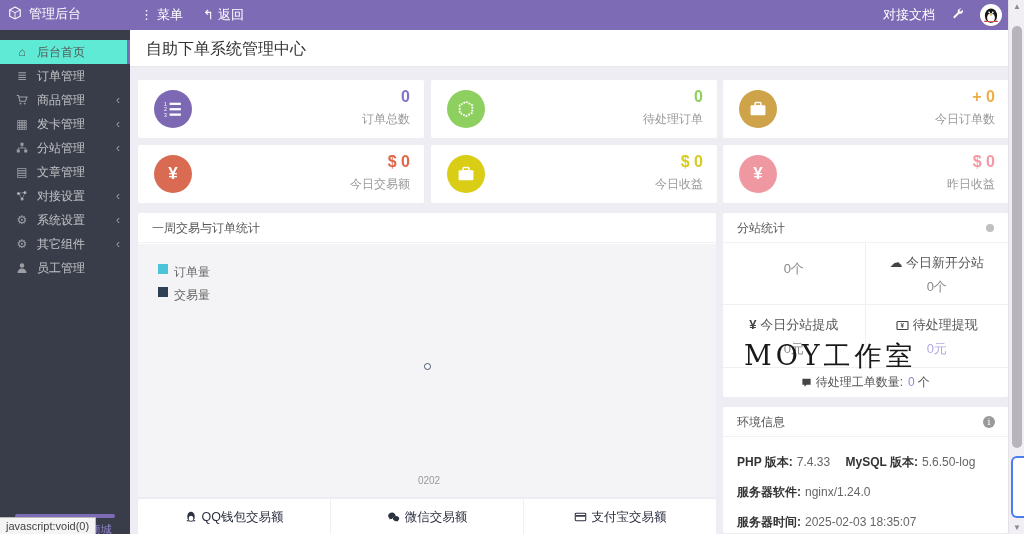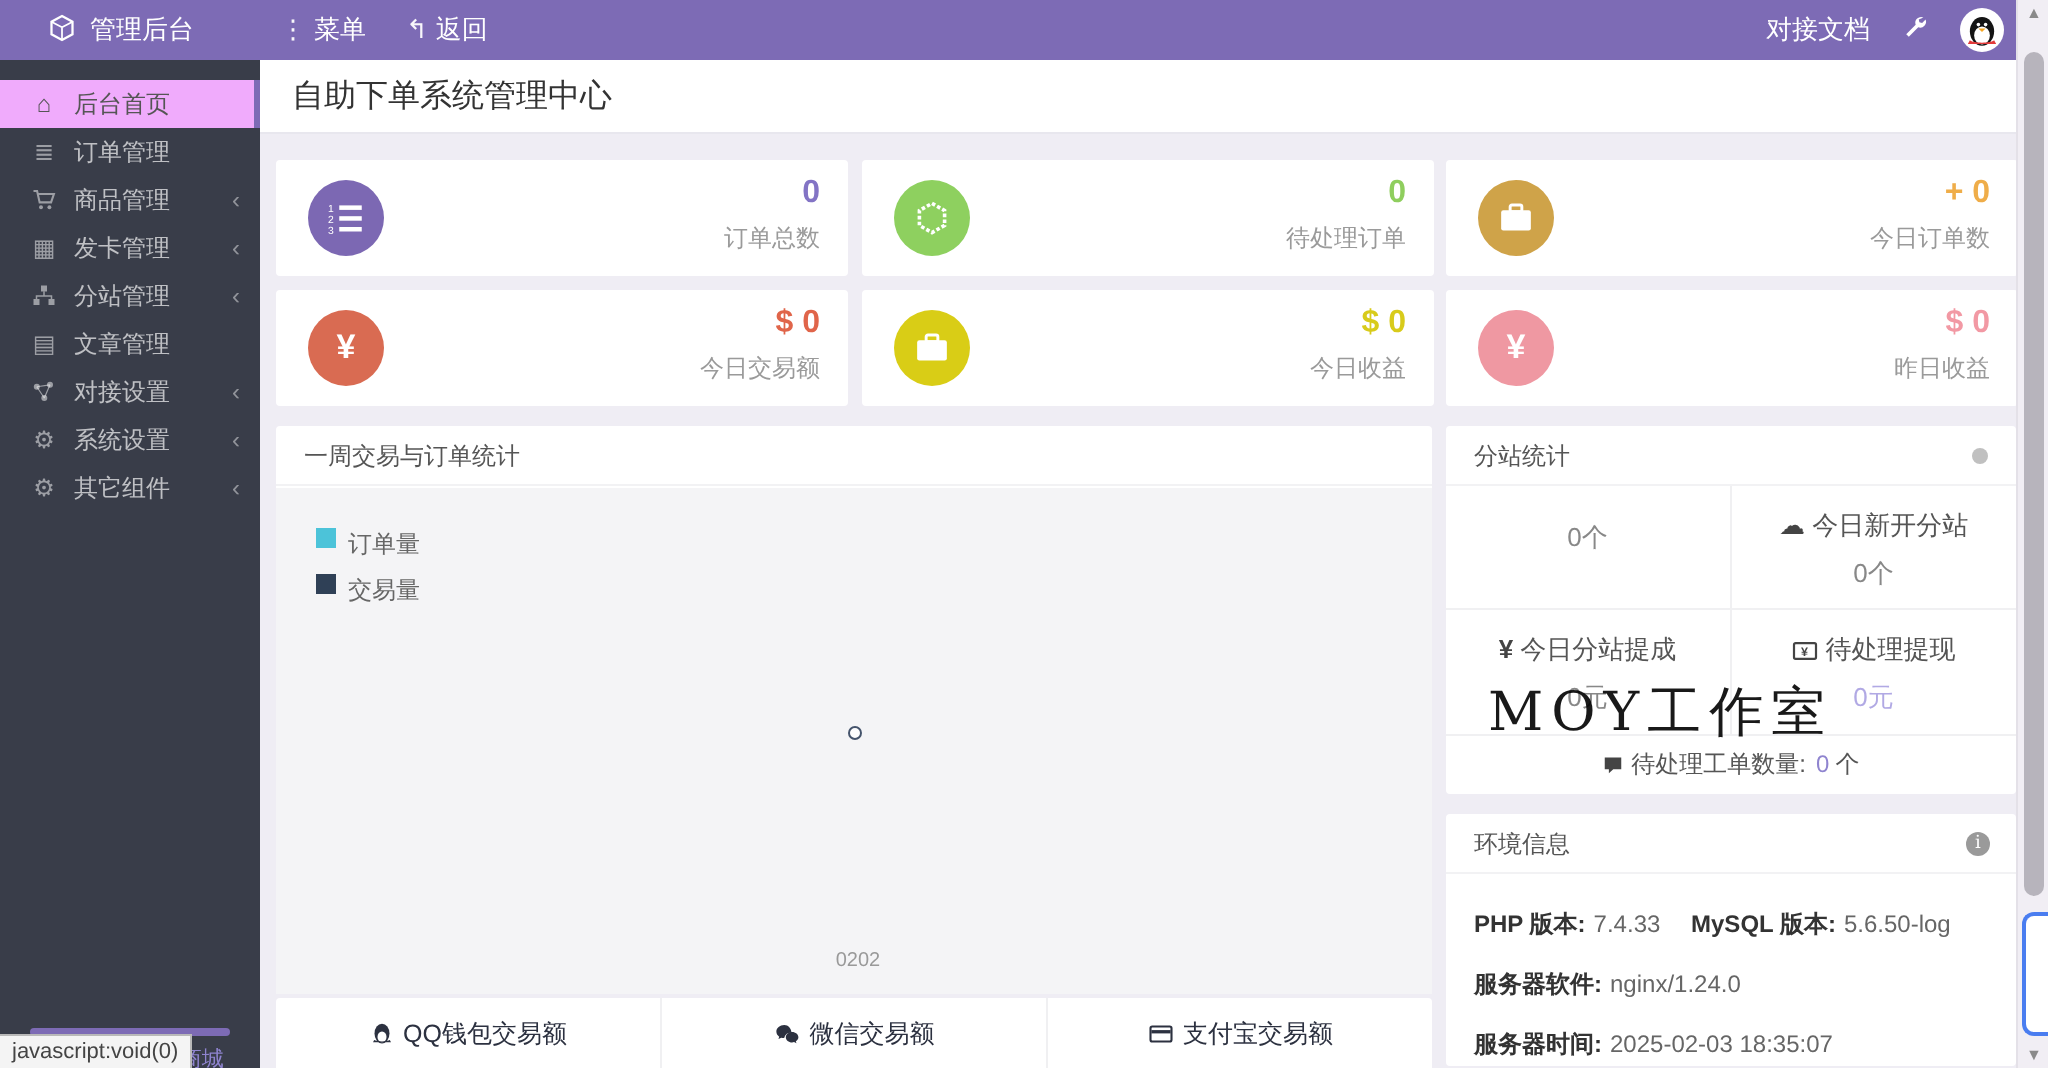--- a/index.html
+++ b/index.html
@@ -3,35 +3,35 @@
 <meta charset="utf-8">
 <style>
   * { margin:0; padding:0; box-sizing:border-box; }
   html,body { width:1024px; height:534px; overflow:hidden; }
   body { font-family:"Liberation Sans","DejaVu Sans",sans-serif; background:#efedf4; }
   .stage { position:absolute; left:0; top:0; width:1024px; height:534px; overflow:hidden; background:#efedf4; }
   .svgi { display:inline-block; vertical-align:-2px; }
 
   
   .topbar { position:absolute; left:0; top:0; width:1024px; height:30px; background:#7d6bb5; color:#fff; font-size:13px; z-index:20; }
-  .brand { position:absolute; left:0; top:0; width:130px; height:30px; line-height:30px; padding-left:24px; }
+  .brand { position:absolute; left:0; top:0; width:130px; height:30px; line-height:30px; padding-left:8px;font-family:Liberation Mono, monospace; }
   .brand .txt { margin-left:7px; }
   .topnav { position:absolute; left:140px; top:0; height:30px; line-height:30px; display:flex; gap:20px; }
   .topnav .titem { cursor:pointer; }
   .topnav .glyph { margin-right:4px; opacity:.95; }
   .topright { position:absolute; right:22px; top:0; height:30px; display:flex; align-items:center; gap:16px; }
   .avatar { width:22px; height:22px; border-radius:50%; background:#fff; display:flex; align-items:center; justify-content:center; overflow:hidden; }
 
   
   .sidebar { position:absolute; left:0; top:30px; width:130px; height:504px; background:#393d49; z-index:10; }
   .side-list { list-style:none; padding-top:10px; }
   .side-item { position:relative; height:24px; line-height:24px; padding-left:14px; font-size:12px; color:rgba(255,255,255,.68); cursor:pointer; }
   .side-item .sicon { display:inline-block; width:16px; margin-right:7px; color:rgba(255,255,255,.5); font-size:12px; text-align:center; }
   .side-item .chev { position:absolute; right:10px; top:0; color:rgba(255,255,255,.45); font-size:12px; }
-  .side-item.active { background:#f0abfc; color:#555; border-right:3px solid #7d6bb5; }
+  .side-item.active { background:#5eead4; color:#555; border-right:3px solid #7d6bb5; }
   .side-item.active .sicon { color:#555; }
   .side-divider { position:absolute; left:15px; bottom:16px; width:100px; height:4px; border-radius:2px; background:#7d6bb5; }
   .side-footer { position:absolute; left:0; bottom:-3px; width:130px; text-align:center; font-size:11px; color:#8f84cf; }
 
   
   .page-header { position:absolute; left:130px; top:30px; width:878px; height:37px; background:#fff; border-bottom:1px solid #e8e7ee; line-height:37px; padding-left:16px; font-size:16px; color:#333; z-index:5; }
 
   
   .card { position:absolute; width:286px; height:58px; background:#fff; border-radius:2px; }
   .card .circle { position:absolute; left:16px; top:10px; width:38px; height:38px; border-radius:50%; display:flex; align-items:center; justify-content:center; color:#fff; }
@@ -154,20 +154,24 @@
             </svg></span><span>分站管理</span><span class="chev">‹</span></li>
       <li class="side-item"><span class="sicon">▤</span><span>文章管理</span></li>
       <li class="side-item"><span class="sicon"><svg class="svgi" width="12" height="12" viewBox="0 0 16 16">
               <circle cx="3.2" cy="4.5" r="2" fill="currentColor"></circle>
               <circle cx="12" cy="3.2" r="2" fill="currentColor"></circle>
               <circle cx="8.2" cy="12" r="2" fill="currentColor"></circle>
               <path d="M3.2 4.5 12 3.2M12 3.2 8.2 12M8.2 12 3.2 4.5" stroke="currentColor" fill="none" stroke-width=".8"></path>
             </svg></span><span>对接设置</span><span class="chev">‹</span></li>
       <li class="side-item"><span class="sicon">⚙</span><span>系统设置</span><span class="chev">‹</span></li>
       <li class="side-item"><span class="sicon">⚙</span><span>其它组件</span><span class="chev">‹</span></li>
+      <li class="side-item"><span class="sicon"><svg class="svgi" width="12" height="12" viewBox="0 0 16 16">
+              <circle cx="8" cy="4.8" r="3" fill="currentColor"></circle>
+              <path d="M2 14.5a6 6 0 0 1 12 0z" fill="currentColor"></path>
+            </svg></span><span>员工管理</span></li>
     </ul>
     <div class="side-divider"></div>
     <div class="side-footer">2025 © 彩虹云商城</div>
   </div>
 
   <div class="page-header">自助下单系统管理中心</div>
 
   <div class="card" style="left:138px;top:80px">
     <div class="circle bg-purple">
       <svg width="18" height="18" viewBox="0 0 16 16">

